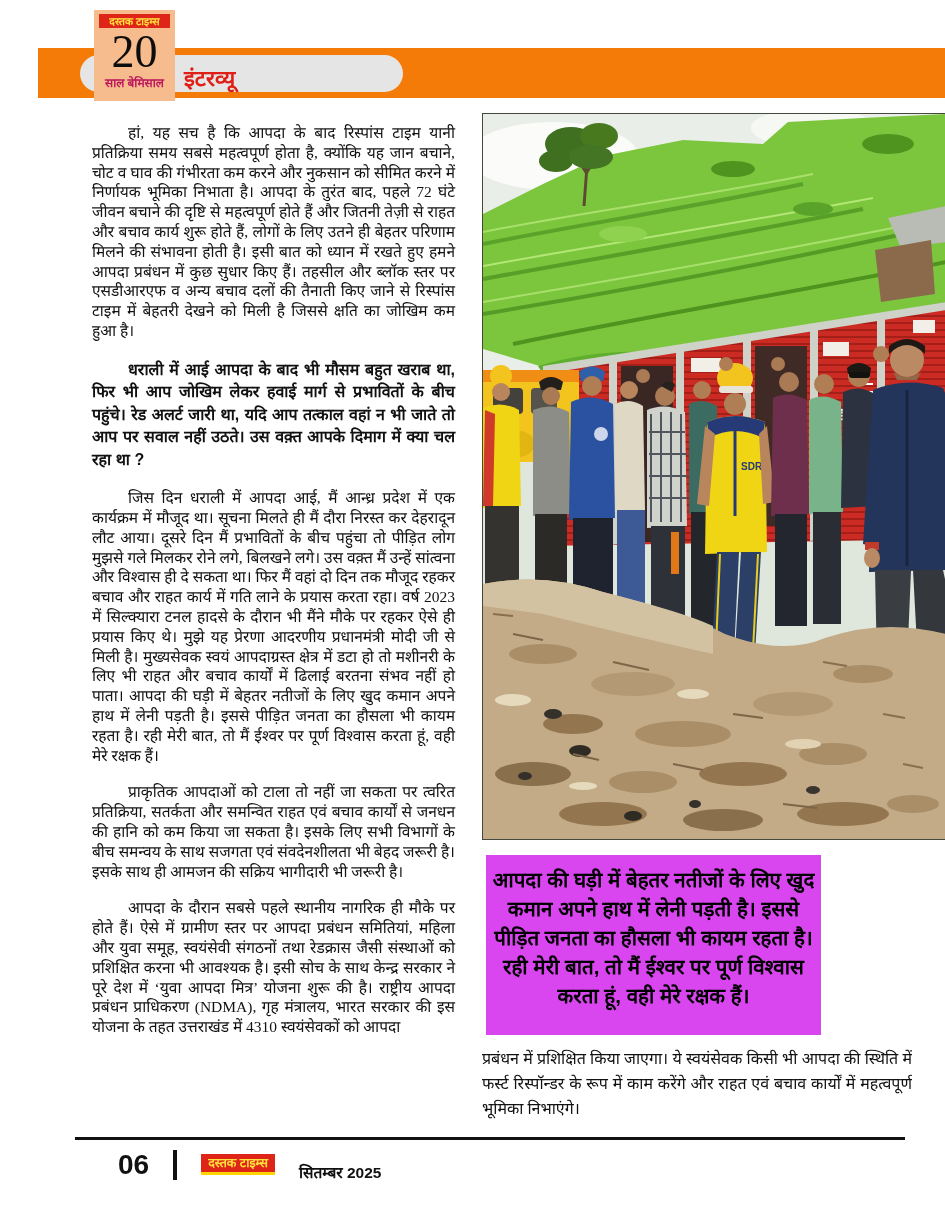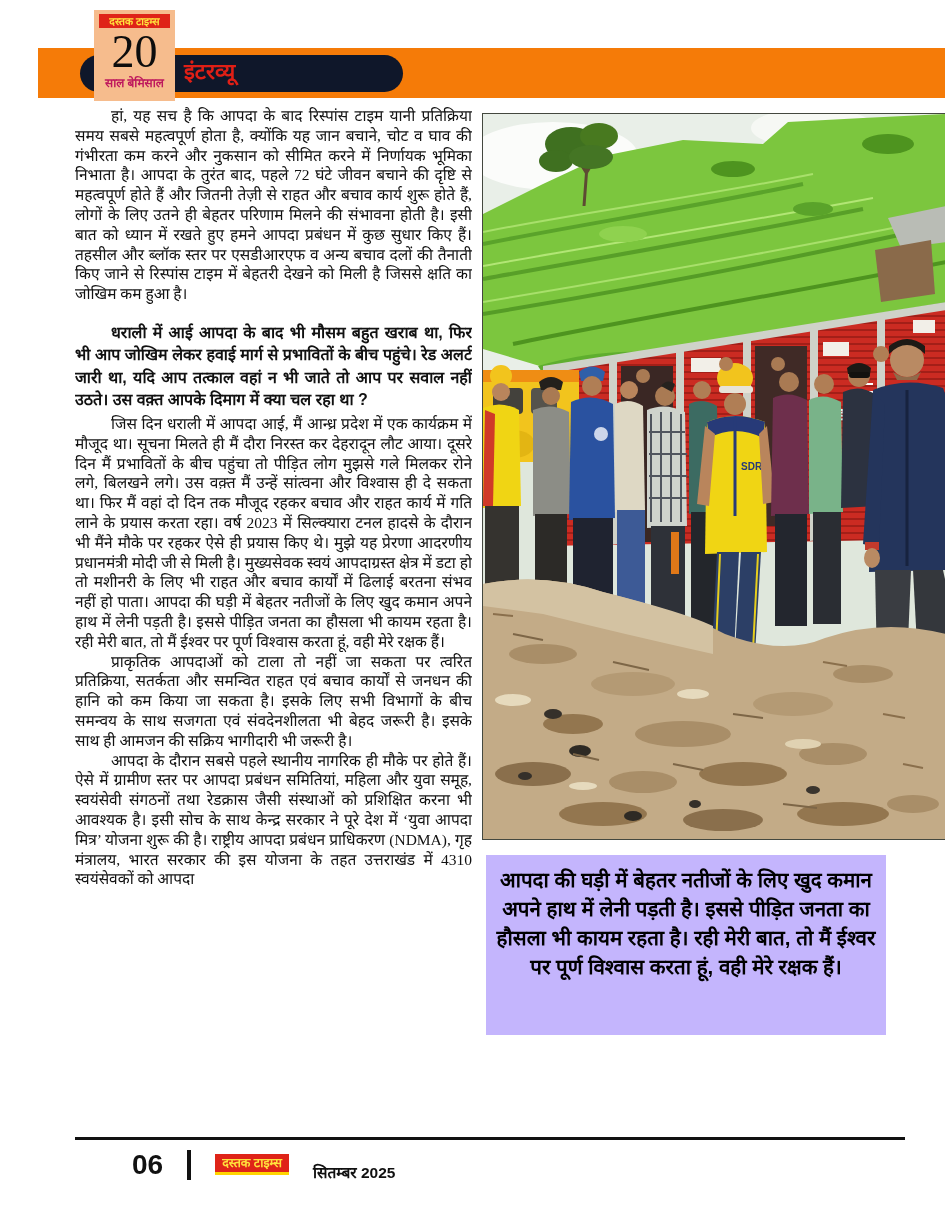--- a/index.html
+++ b/index.html
@@ -3,22 +3,22 @@
 <meta charset="utf-8">
 <style>
   html,body{margin:0;padding:0;background:#ffffff;}
   .page{
     position:relative;width:945px;height:1223px;background:#ffffff;overflow:hidden;
     font-family:"Liberation Serif","DejaVu Serif",serif;color:#111;
   }
   
   .orange-band{position:absolute;left:38px;top:48px;width:907px;height:50px;background:#f57b08;}
   .section-pill{
-    position:absolute;left:80px;top:55px;width:323px;height:37px;background:#0f172a;
-    border-radius:19px;display:flex;align-items:flex-start;
+    position:absolute;left:80px;top:55px;width:323px;height:37px;background:#e5e5e5;
+    border-radius:19px;display:flex;align-items:flex-end;
   }
   .section-pill .pill-label{
     margin-left:104px;color:#e01f16;font-weight:bold;font-size:22px;
     font-family:"Liberation Sans","DejaVu Sans",sans-serif;
   }
   .logo-box{
     position:absolute;left:94px;top:10px;width:81px;height:91px;background:#f6bc8d;
     text-align:center;z-index:5;padding-top:4px;box-sizing:border-box;
   }
   .logo-red-strip{
@@ -26,45 +26,45 @@
     line-height:14px;font-family:"Liberation Sans","DejaVu Sans",sans-serif;white-space:nowrap;overflow:hidden;
   }
   .logo-number{font-size:46px;font-weight:normal;line-height:48px;color:#0d0d0d;
     font-family:"Liberation Serif","DejaVu Serif",serif;}
   .logo-tagline{font-size:12px;font-weight:bold;color:#be185d;line-height:14px;}
   
   .left-col{
     position:absolute;left:75px;top:106px;width:397px;height:1026px;overflow:hidden;
     text-align:justify;font-size:15.5px;line-height:19.8px;
   }
-  .left-col p{margin:0;text-indent:36px;}
+  .left-col p{margin:17px;text-indent:36px;}
   .left-col p.q{font-weight:bold;font-size:16px;line-height:22.5px;margin-top:18px;margin-bottom:2px;
     font-family:"Liberation Sans","DejaVu Sans",sans-serif;}
   .right-col-end{
     position:absolute;left:482px;top:1046px;width:430px;height:84px;overflow:hidden;
     text-align:justify;font-size:16px;line-height:25px;
   }
   
   .photo-frame{
     position:absolute;left:482px;top:113px;width:463px;height:725px;
     border:1px solid #44483f;box-sizing:content-box;background:#dfe7dc;
   }
   .photo-frame svg{display:block;}
   
   .pull-quote{
-    position:absolute;left:486px;top:855px;width:400px;height:180px;background:#c4b5fd;
+    position:absolute;left:486px;top:855px;width:335px;height:180px;background:#d946ef;
     display:flex;align-items:flex-start;justify-content:center;box-sizing:border-box;padding:10px 6px;
   }
   .pull-quote .quote-text{
     text-align:center;font-weight:bold;font-size:20.5px;line-height:29px;color:#000;
     font-family:"Liberation Sans","DejaVu Sans",sans-serif;
   }
   
   .footer-rule{position:absolute;left:75px;top:1137px;width:830px;height:3px;background:#111;}
-  .footer-row{position:absolute;left:132px;top:1146px;display:flex;align-items:center;gap:24px;}
+  .footer-row{position:absolute;left:118px;top:1146px;display:flex;align-items:center;gap:24px;}
   .footer-pagenum{font-size:28px;font-weight:bold;line-height:30px;
     font-family:"Liberation Sans","DejaVu Sans",sans-serif;}
   .footer-sep{width:4px;height:30px;background:#111;}
   .footer-logo{
     background:#df2418;color:#ffe23c;font-weight:bold;font-size:12.5px;line-height:16px;
     padding:1px 7px;border-bottom:3px solid #ffd400;
     font-family:"Liberation Sans","DejaVu Sans",sans-serif;white-space:nowrap;
   }
   .footer-date{font-size:15.5px;font-weight:bold;
     font-family:"Liberation Sans","DejaVu Sans",sans-serif;margin-top:15px;}
@@ -278,20 +278,21 @@
         <path d="M30,520 l30,6 M130,548 l36,8 M250,600 l30,4 M90,640 l26,6 M190,650 l30,6 M300,690 l34,4" stroke="#7d6647" stroke-width="2" fill="none"></path>
         <path d="M10,500 l20,2 M340,548 l24,4 M400,600 l22,4 M420,650 l20,4" stroke="#8a6f4c" stroke-width="2"></path>
       </g>
     </svg>
   </div>
 
   <div class="pull-quote">
     <div class="quote-text">आपदा की घड़ी में बेहतर नतीजों के लिए खुद कमान अपने हाथ में लेनी पड़ती है। इससे पीड़ित जनता का हौसला भी कायम रहता है। रही मेरी बात, तो मैं ईश्वर पर पूर्ण विश्वास करता हूं, वही मेरे रक्षक हैं।</div>
   </div>
 
+  <div class="right-col-end">प्रबंधन में प्रशिक्षित किया जाएगा। ये स्वयंसेवक किसी भी आपदा की स्थिति में फर्स्ट रिस्पॉन्डर के रूप में काम करेंगे और राहत एवं बचाव कार्यों में महत्वपूर्ण भूमिका निभाएंगे।</div>
 
   <div class="footer-rule"></div>
   <div class="footer-row">
     <span class="footer-pagenum">06</span>
     <span class="footer-sep"></span>
     <span class="footer-logo">दस्तक टाइम्स</span>
     <span class="footer-date">सितम्बर 2025</span>
   </div>
 
 </div>

